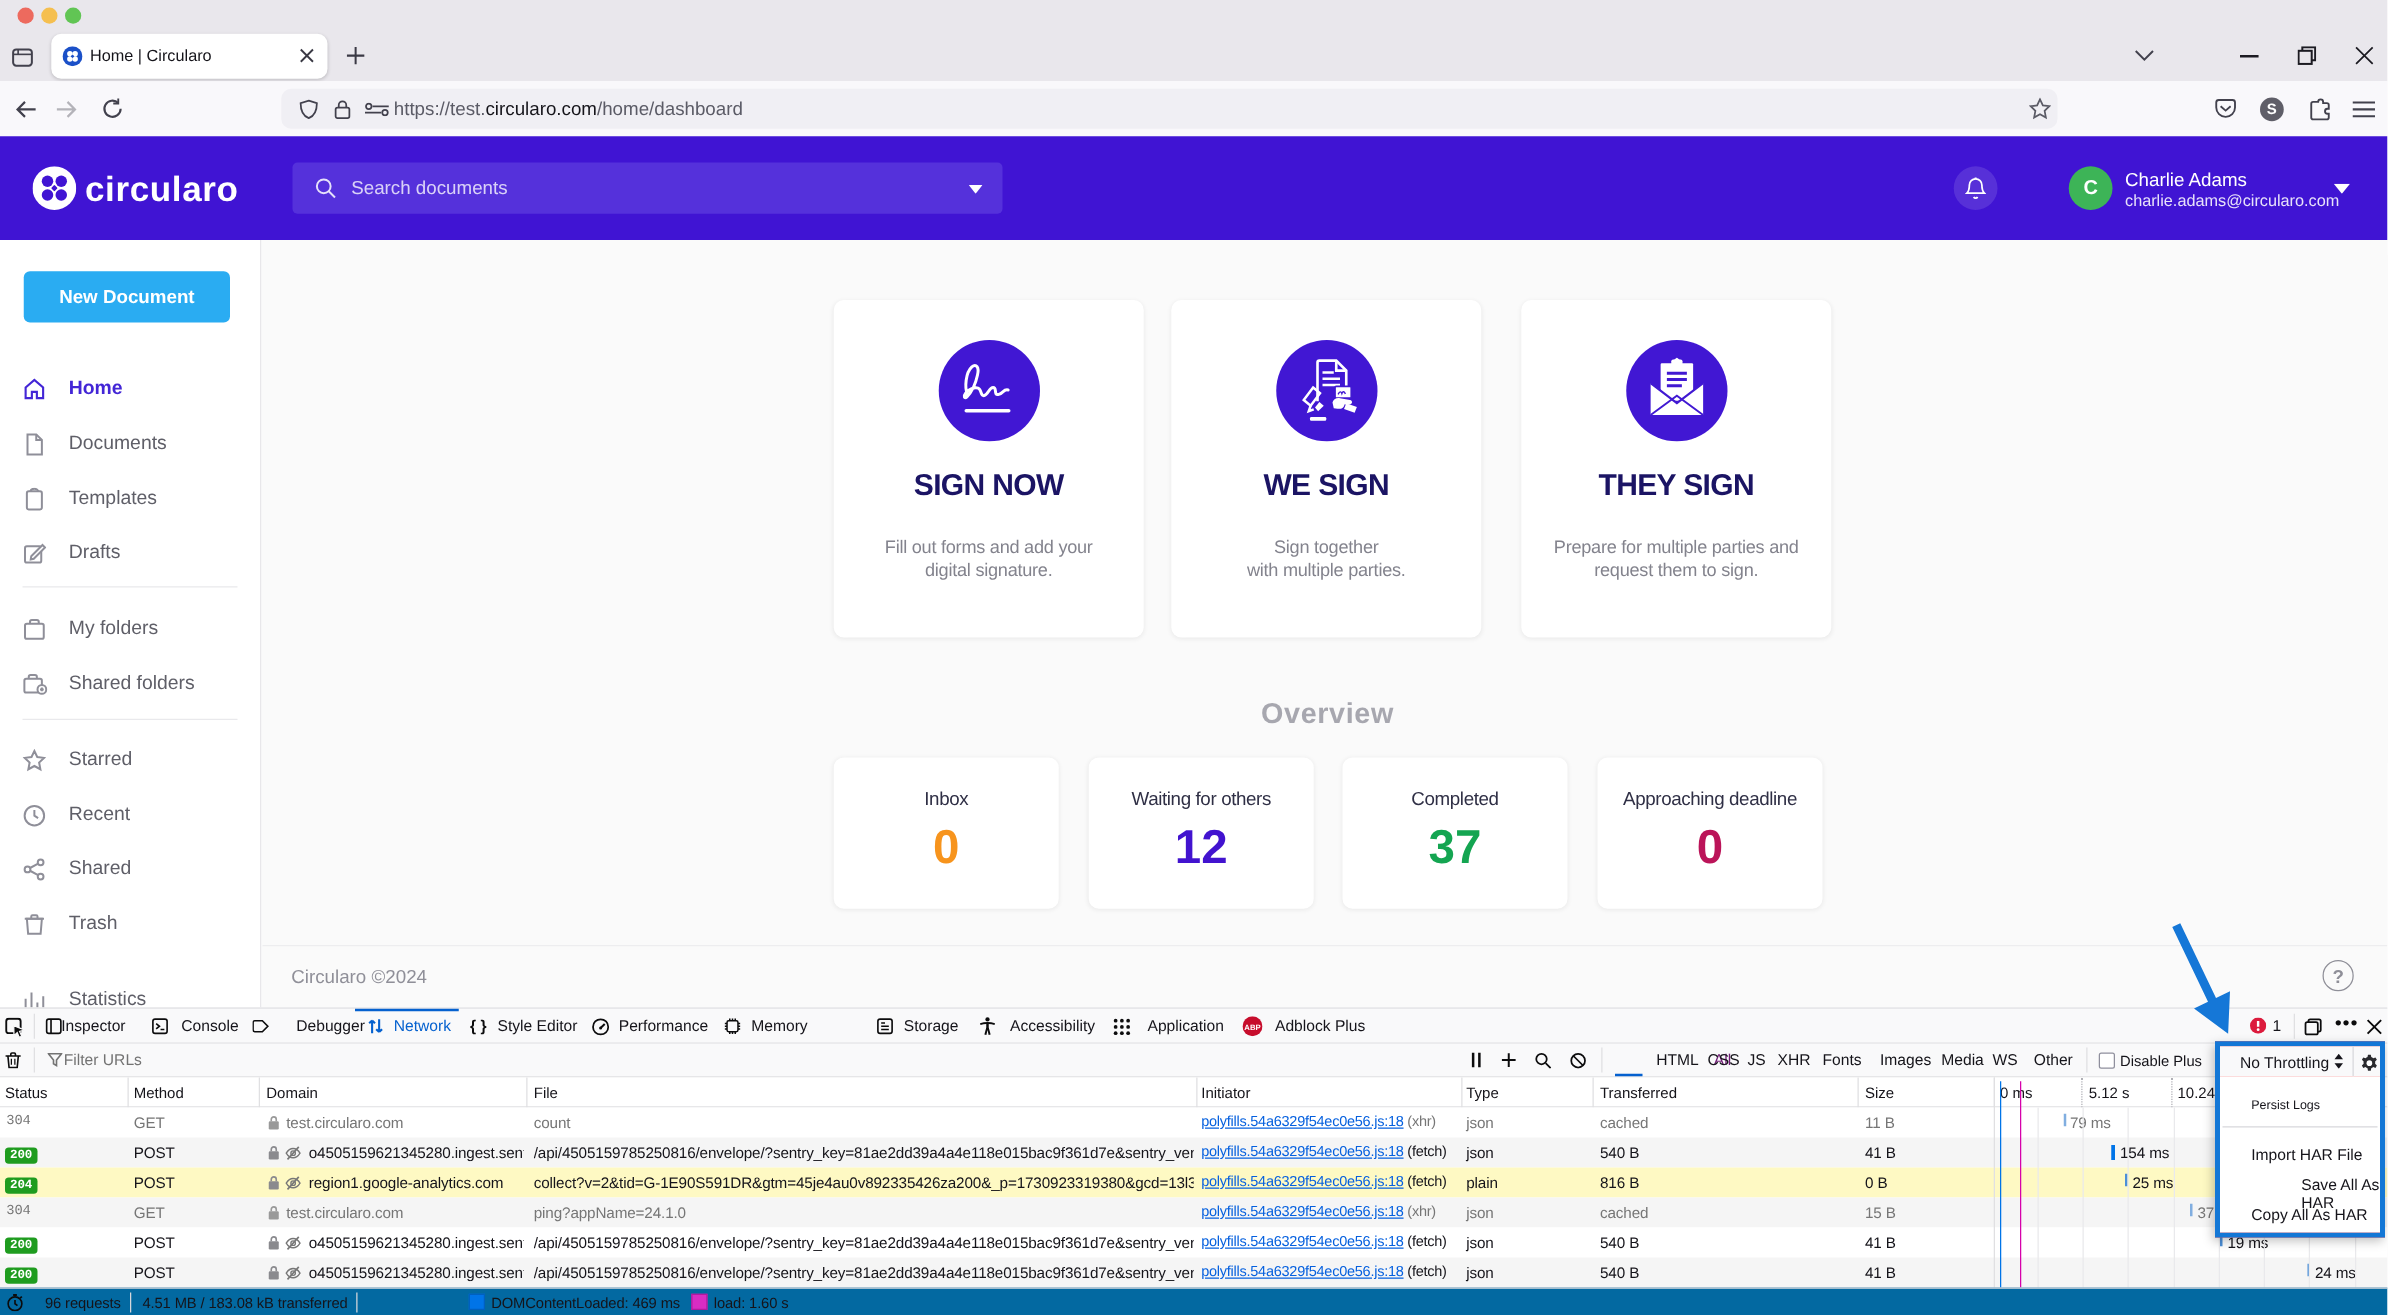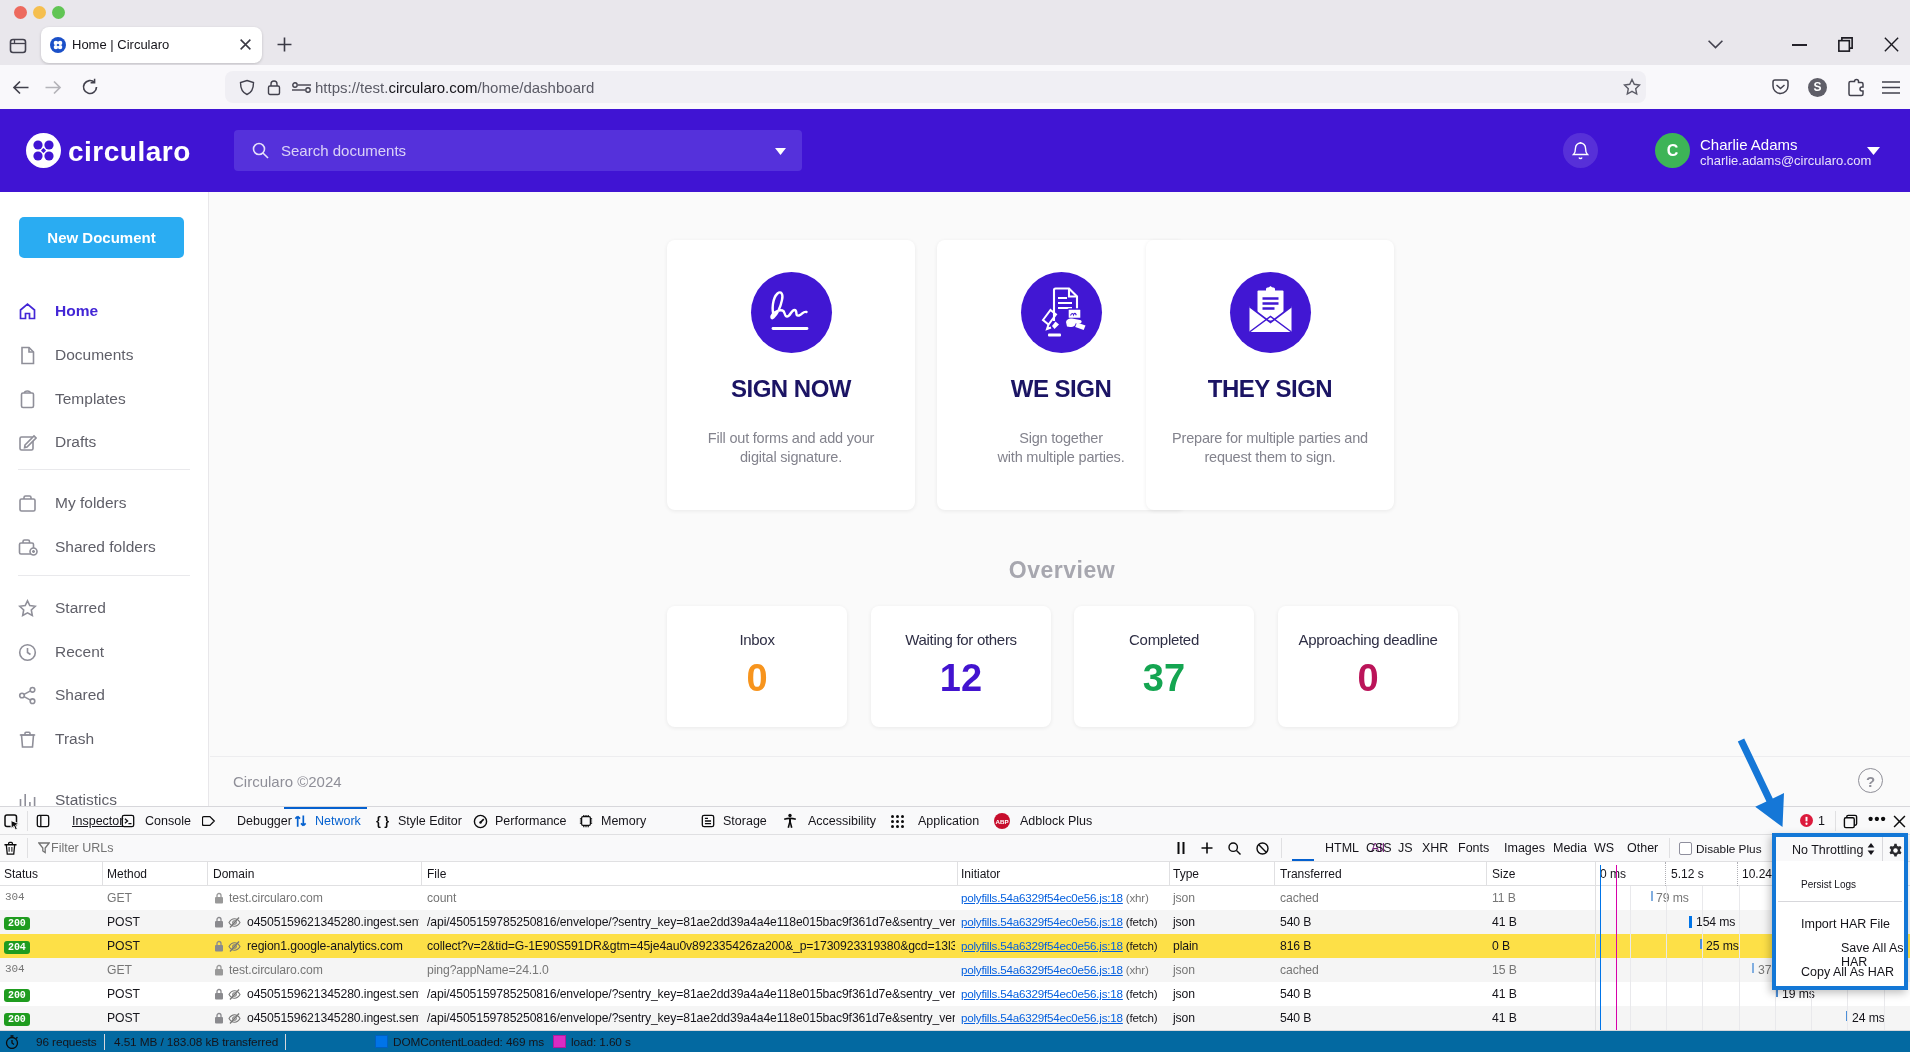--- a/index.html
+++ b/index.html
@@ -306,21 +306,21 @@
             <path d="M12.5 25 l5.5 4.5 -7.5 10 -5.5-4.5 z"></path>
             <path d="M10.5 39.5 l-1.5 4.5 4 -1.5"></path>
           </g>
           <path d="M14 41 l3.5-4.5 3.5 3 -4.5 4.5 z" fill="#fff"></path>
           <rect x="10" y="48.5" width="13" height="3" rx="1" fill="#fff"></rect>
         </svg>
     </div>
     <div class="ctitle">WE SIGN</div>
     <div class="cdesc">Sign together<br>with multiple parties.</div>
   </div>
-  <div class="card" style="left:1146px;top:48px;width:248px;height:270px;text-decoration:underline;">
+  <div class="card" style="left:1217px;top:48px;width:248px;height:270px;text-decoration:underline;">
     <div class="circ">
       <svg style="position:absolute;left:16px;top:14px;" width="50" height="52" viewBox="0 0 50 52">
           <g fill="#fff">
             <rect x="20" y="1.5" width="9" height="6" rx="1.5"></rect>
             <path d="M24.5 0 l3.5 3 h-7 z"></path>
             <rect x="11.5" y="4.5" width="26" height="30" rx="1"></rect>
           </g>
           <g stroke="#4119d2" stroke-width="2.4">
             <path d="M16.5 12.5 H32.5 M16.5 17.5 H32.5 M16.5 22.5 H28.5"></path>
           </g>
@@ -359,21 +359,21 @@
   <div id="dtabs">
     <svg class="abs" style="left:4px;top:7px;" width="16" height="16" viewBox="0 0 16 16" fill="none">
         <rect x="1" y="1" width="11.5" height="11.5" rx="2" stroke="#0c0c0d" stroke-width="1.5"></rect>
         <path d="M7 6.5 L15.5 10 L11.7 11.2 L13.4 15 L11.3 15.8 L9.8 12 L7.2 14.6 Z" fill="#0c0c0d" stroke="#f9f9fa" stroke-width="1"></path>
       </svg>
     <div class="abs" style="left:27px;top:4px;height:20px;border-left:1px solid #e0e0e2;"></div>
     <svg class="abs" style="left:36px;top:7px;" width="14" height="14" viewBox="0 0 16 16" fill="none" stroke="#0c0c0d" stroke-width="1.5">
         <rect x="1.5" y="1.5" width="13" height="13" rx="2"></rect>
         <path d="M5.5 1.5 V14.5"></path>
       </svg>
-    <div class="dtab" style="left:72px;text-decoration:underline;">Inspector</div>
+    <div class="dtab" style="left:49px;">Inspector</div>
     <svg class="abs" style="left:121px;top:7px;" width="14" height="14" viewBox="0 0 16 16" fill="none" stroke="#0c0c0d" stroke-width="1.5">
         <rect x="1.5" y="1.5" width="13" height="13" rx="2"></rect>
         <path d="M4.5 5.5 L7.5 8 L4.5 10.5 M8.5 11 H12"></path>
       </svg>
     <div class="dtab" style="left:145px;">Console</div>
     <svg class="abs" style="left:202px;top:7px;" width="14" height="14" viewBox="0 0 16 16" fill="#0c0c0d">
         <path d="M2 3 h7 l5 5 -5 5 H2 a1.5 1.5 0 0 1 -1.5 -1.5 v-7 A1.5 1.5 0 0 1 2 3 z" fill="none" stroke="#0c0c0d" stroke-width="1.5"></path>
       </svg>
     <div class="dtab" style="left:225px;margin-left:12px;">Debugger</div>
     <svg class="abs" style="left:293px;top:6px;" width="15" height="16" viewBox="0 0 16 16">
@@ -537,21 +537,21 @@
         </svg>
       <div style="left:247px;width:172px;overflow:hidden;">o4505159621345280.ingest.sent…</div>
       <div style="left:427px;width:528px;overflow:hidden;">/api/4505159785250816/envelope/?sentry_key=81ae2dd39a4a4e118e015bac9f361d7e&amp;sentry_version=7</div>
       <div class="init" style="left:961px;width:206px;overflow:hidden;"><span class="lnk">polyfills.54a6329f54ec0e56.js:18</span> (fetch)</div>
       <div style="left:1173px;">json</div>
       <div style="left:1280px;">540 B</div>
       <div style="left:1492px;">41 B</div>
       <div class="tick" style="left:1689px;width:3px;height:12px;top:6px;background:#0074e8;"></div>
       <div class="wtxt" style="left:1696px;color:#15141a;">154 ms</div>
     </div>
-    <div class="drow" style="top:127px;background:#fde047;">
+    <div class="drow" style="top:127px;background:#fef9c3;">
       <div style="left:4px;top:5px;"><span class="badge">204</span></div>
       <div style="left:107px;">POST</div>
       <svg class="lock" style="left:214px;" width="10" height="12" viewBox="0 0 10 12" fill="#8a8a8e">
           <rect x="1" y="5" width="8" height="6.5" rx="1"></rect>
           <path d="M3 5 V3.5 a2 2 0 0 1 4 0 V5" fill="none" stroke="#8a8a8e" stroke-width="1.3"></path>
         </svg>
       <svg class="eye" style="left:228px;" width="13" height="13" viewBox="0 0 13 13" fill="none" stroke="#777" stroke-width="1.1">
           <path d="M1 6.5 C2.5 4 4.5 2.8 6.5 2.8 C8.5 2.8 10.5 4 12 6.5 C10.5 9 8.5 10.2 6.5 10.2 C4.5 10.2 2.5 9 1 6.5 Z"></path>
           <circle cx="6.5" cy="6.5" r="1.8"></circle>
           <path d="M2 11.5 L11 1.5" stroke-width="1.3"></path>

